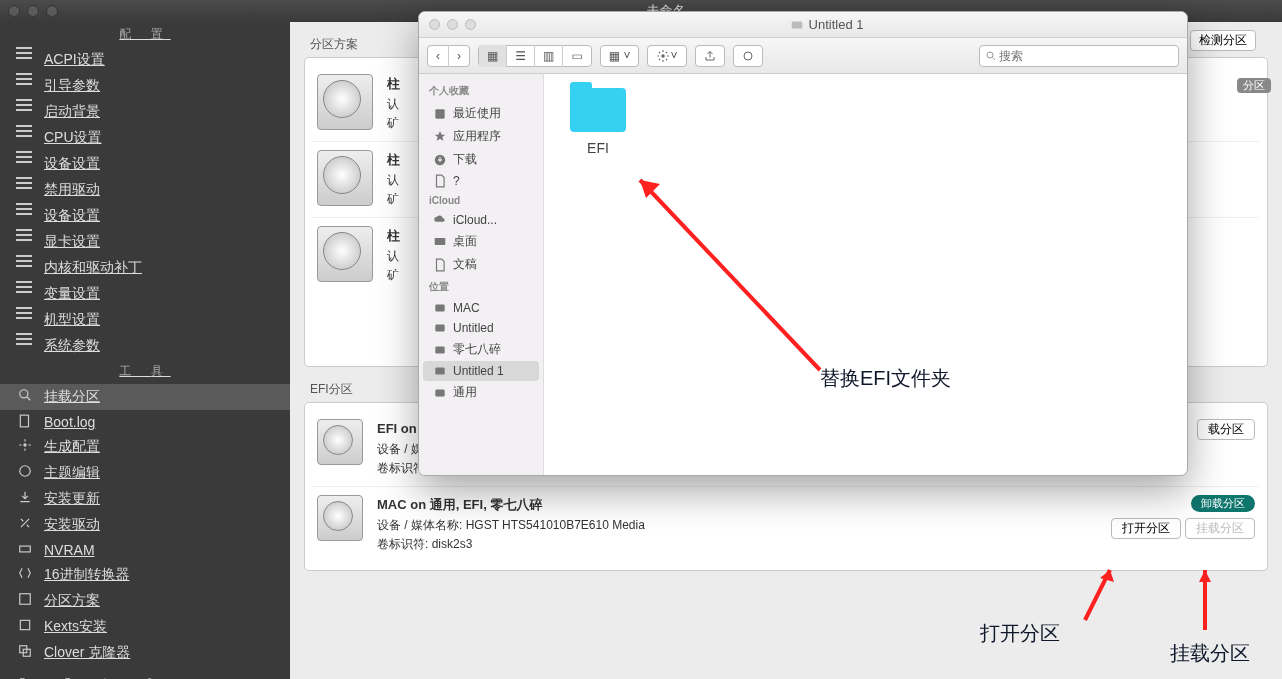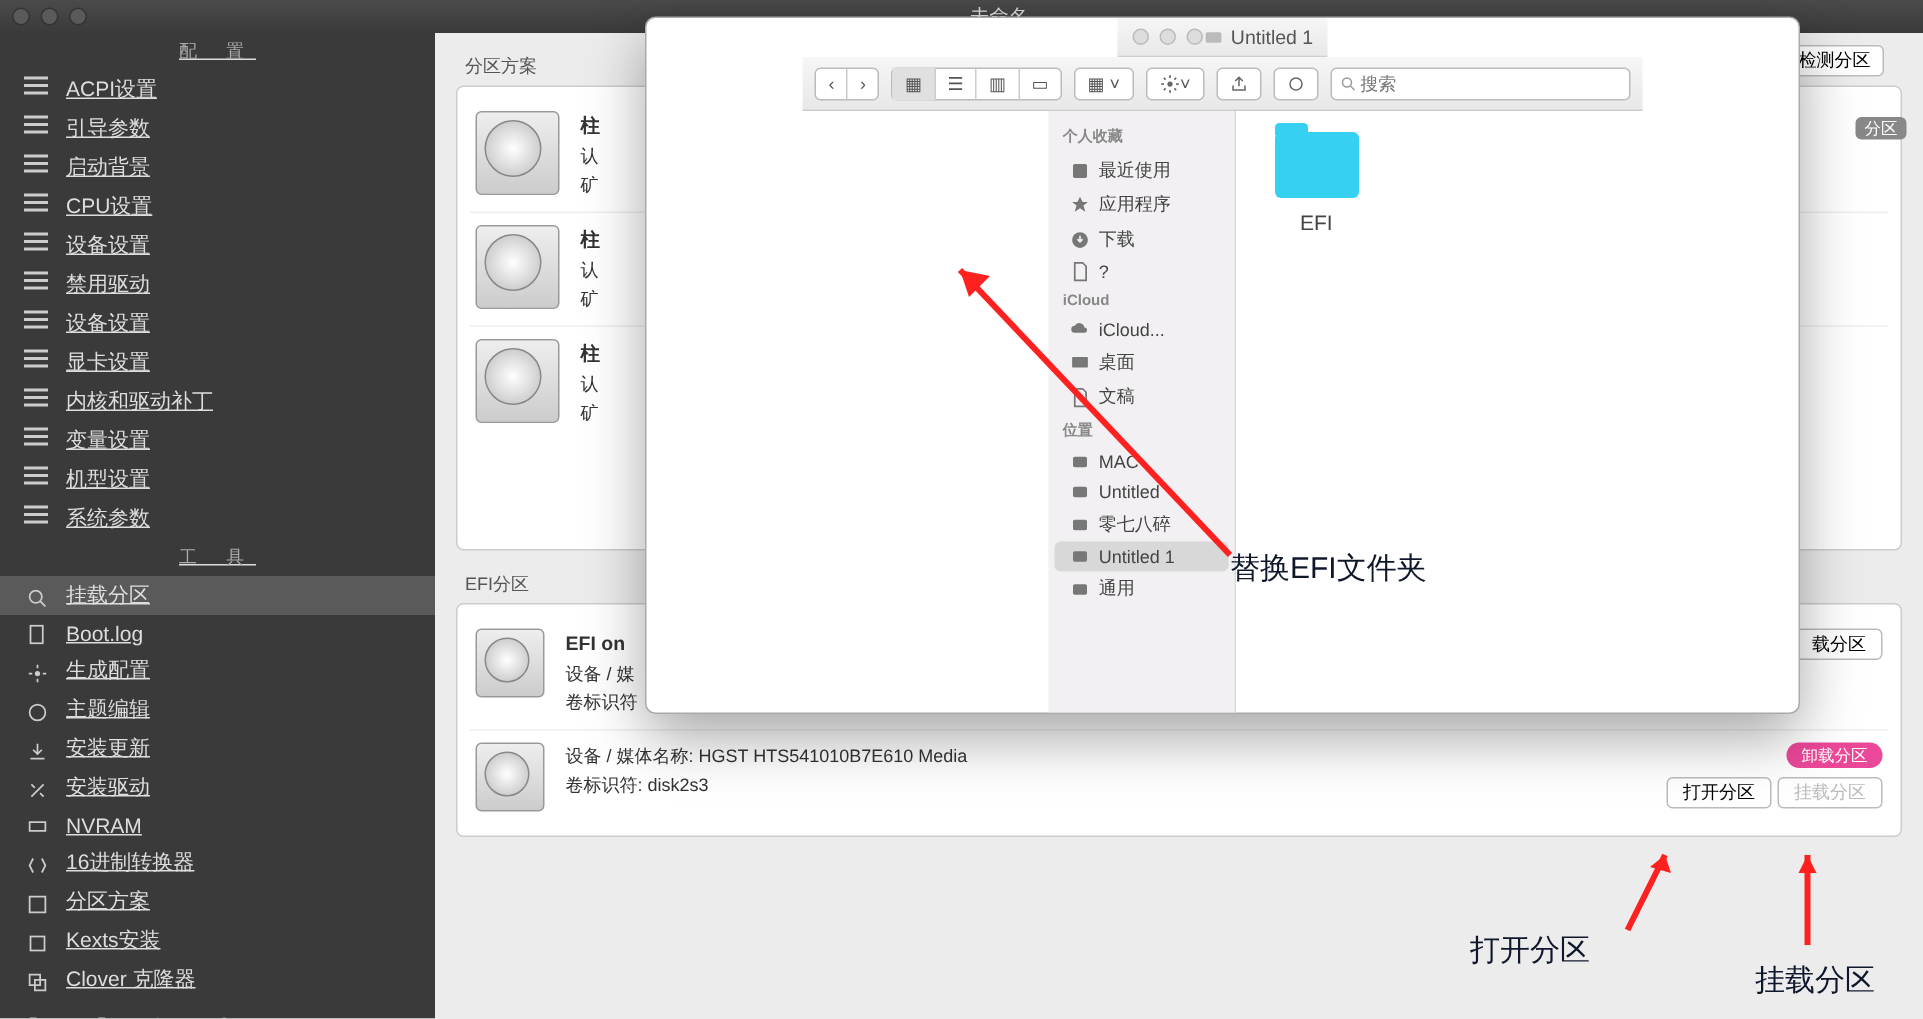--- a/index.html
+++ b/index.html
@@ -9,47 +9,47 @@
 .titlebar { height: 22px; background: linear-gradient(#4b4b4b, #3a3a3a); display: flex; align-items: center; padding: 0 8px; }
 .traffic { display: flex; gap: 7px; }
 .traffic span { width: 12px; height: 12px; border-radius: 50%; background: #5a5a5a; border: 1px solid #333; }
 .titlebar .title { flex: 1; text-align: center; color: #ddd; font-size: 13px; }
 
 .main { display: flex; height: 657px; }
 
 
 .sidebar { width: 290px; background: #3a3a3a; color: #ddd; display: flex; flex-direction: column; text-decoration: underline; }
 .sb-section { text-align: center; font-size: 12px; color: #aaa; padding: 4px 0; letter-spacing: 8px; }
-.sb-item { display: flex; align-items: flex-end; padding: 4px 16px; font-size: 14px; cursor: pointer; gap: 10px; }
+.sb-item { display: flex; align-items: flex-start; padding: 4px 16px; font-size: 14px; cursor: pointer; gap: 10px; }
 .sb-item.selected { background: #5a5a5a; }
 .sb-icon { width: 18px; height: 14px; display: inline-flex; align-items: center; justify-content: center; }
 .sb-icon svg { width: 18px; height: 14px; fill: #ccc; }
 .sb-bottom { margin-top: auto; display: flex; align-items: center; padding: 10px 16px; gap: 22px; }
 .sb-bottom svg { width: 18px; height: 18px; fill: #ccc; }
 
 
 .content { flex: 1; background: #ececec; padding: 10px 14px; position: relative; overflow: hidden; }
 .section-label { font-size: 12px; color: #555; padding: 4px 6px; }
 .panel { background: #fff; border: 1px solid #ccc; border-radius: 5px; padding: 8px; margin-bottom: 10px; position: relative; }
 .detect-btn { position: absolute; top: -2px; right: 12px; background: #fff; border: 1px solid #bbb; border-radius: 4px; padding: 1px 8px; font-size: 12px; }
 .disk-row { display: flex; padding: 8px 4px; gap: 14px; border-bottom: 1px solid #eee; }
 .disk-row:last-child { border-bottom: none; }
 .hdd-icon { width: 56px; height: 56px; position: relative; }
 .hdd-icon .body { width: 56px; height: 56px; background: linear-gradient(#eee, #ccc); border: 1px solid #999; border-radius: 4px; }
 .hdd-icon .platter { position: absolute; top: 6px; left: 6px; width: 38px; height: 38px; border-radius: 50%; background: radial-gradient(#fff, #bbb); border: 1px solid #888; }
 .disk-info { flex: 1; font-size: 12px; color: #333; line-height: 1.6; }
 .disk-info .t { font-weight: bold; font-size: 13px; }
 .disk-actions { display: flex; flex-direction: column; align-items: flex-end; gap: 6px; }
-.pill { background: #ec4899; color: #fff; border-radius: 10px; padding: 1px 10px; font-size: 11px; }
+.pill { background: #0f766e; color: #fff; border-radius: 10px; padding: 1px 10px; font-size: 11px; }
 .btn-row { display: flex; gap: 4px; }
 .btn-sm { background: #fff; border: 1px solid #bbb; border-radius: 4px; padding: 1px 10px; font-size: 12px; }
 .btn-sm.disabled { color: #bbb; }
 
 
-.finder { position: absolute; left: 430px; top: 11px; width: 770px; height: 465px; background: #fff; border: 1px solid #aaa; border-radius: 7px; box-shadow: 0 15px 40px rgba(0,0,0,0.35); overflow: hidden; display: flex; flex-direction: column; align-items: center; }
+.finder { position: absolute; left: 418px; top: 11px; width: 770px; height: 465px; background: #fff; border: 1px solid #aaa; border-radius: 7px; box-shadow: 0 15px 40px rgba(0,0,0,0.35); overflow: hidden; display: flex; flex-direction: column; }
 .f-title { height: 26px; background: linear-gradient(#f6f6f6, #e8e8e8); display: flex; align-items: center; padding: 0 10px; border-bottom: 1px solid #d0d0d0; }
 .f-title .ftraf { display: flex; gap: 7px; }
 .f-title .ftraf span { width: 11px; height: 11px; border-radius: 50%; background: #ddd; border: 1px solid #bbb; }
 .f-title .ft { flex: 1; text-align: center; font-size: 13px; color: #555; display: flex; justify-content: center; align-items: center; gap: 5px; }
 .f-toolbar { height: 36px; background: linear-gradient(#f6f6f6, #e8e8e8); border-bottom: 1px solid #ccc; display: flex; align-items: center; padding: 0 8px; gap: 8px; }
 .tbtn { background: #fff; border: 1px solid #bbb; border-radius: 4px; height: 22px; display: flex; align-items: center; justify-content: center; padding: 0 8px; font-size: 12px; color: #555; }
 .tbtn.seg { padding: 0; }
 .tbtn.seg span { padding: 0 8px; border-right: 1px solid #ccc; height: 22px; display: flex; align-items: center; }
 .tbtn.seg span:last-child { border-right: none; }
 .tbtn.seg span.active { background: #e0e0e0; }
@@ -313,20 +313,21 @@
               <button class="btn-sm">载分区</button>
             </div>
         </div>
       </div>
       <div class="disk-row">
         <div class="hdd-icon" style="width:46px;height:46px">
             <div class="body" style="width:46px;height:46px"></div>
             <div class="platter" style="width:30px;height:30px"></div>
           </div>
         <div class="disk-info">
+          <div class="t">MAC on 通用, EFI, 零七八碎</div>
           <div>设备 / 媒体名称: HGST HTS541010B7E610 Media</div>
           <div>卷标识符: disk2s3</div>
         </div>
         <div class="disk-actions">
           <span class="pill">卸载分区</span>
           <div class="btn-row">
             <button class="btn-sm">打开分区</button>
             <button class="btn-sm disabled">挂载分区</button>
           </div>
         </div>

